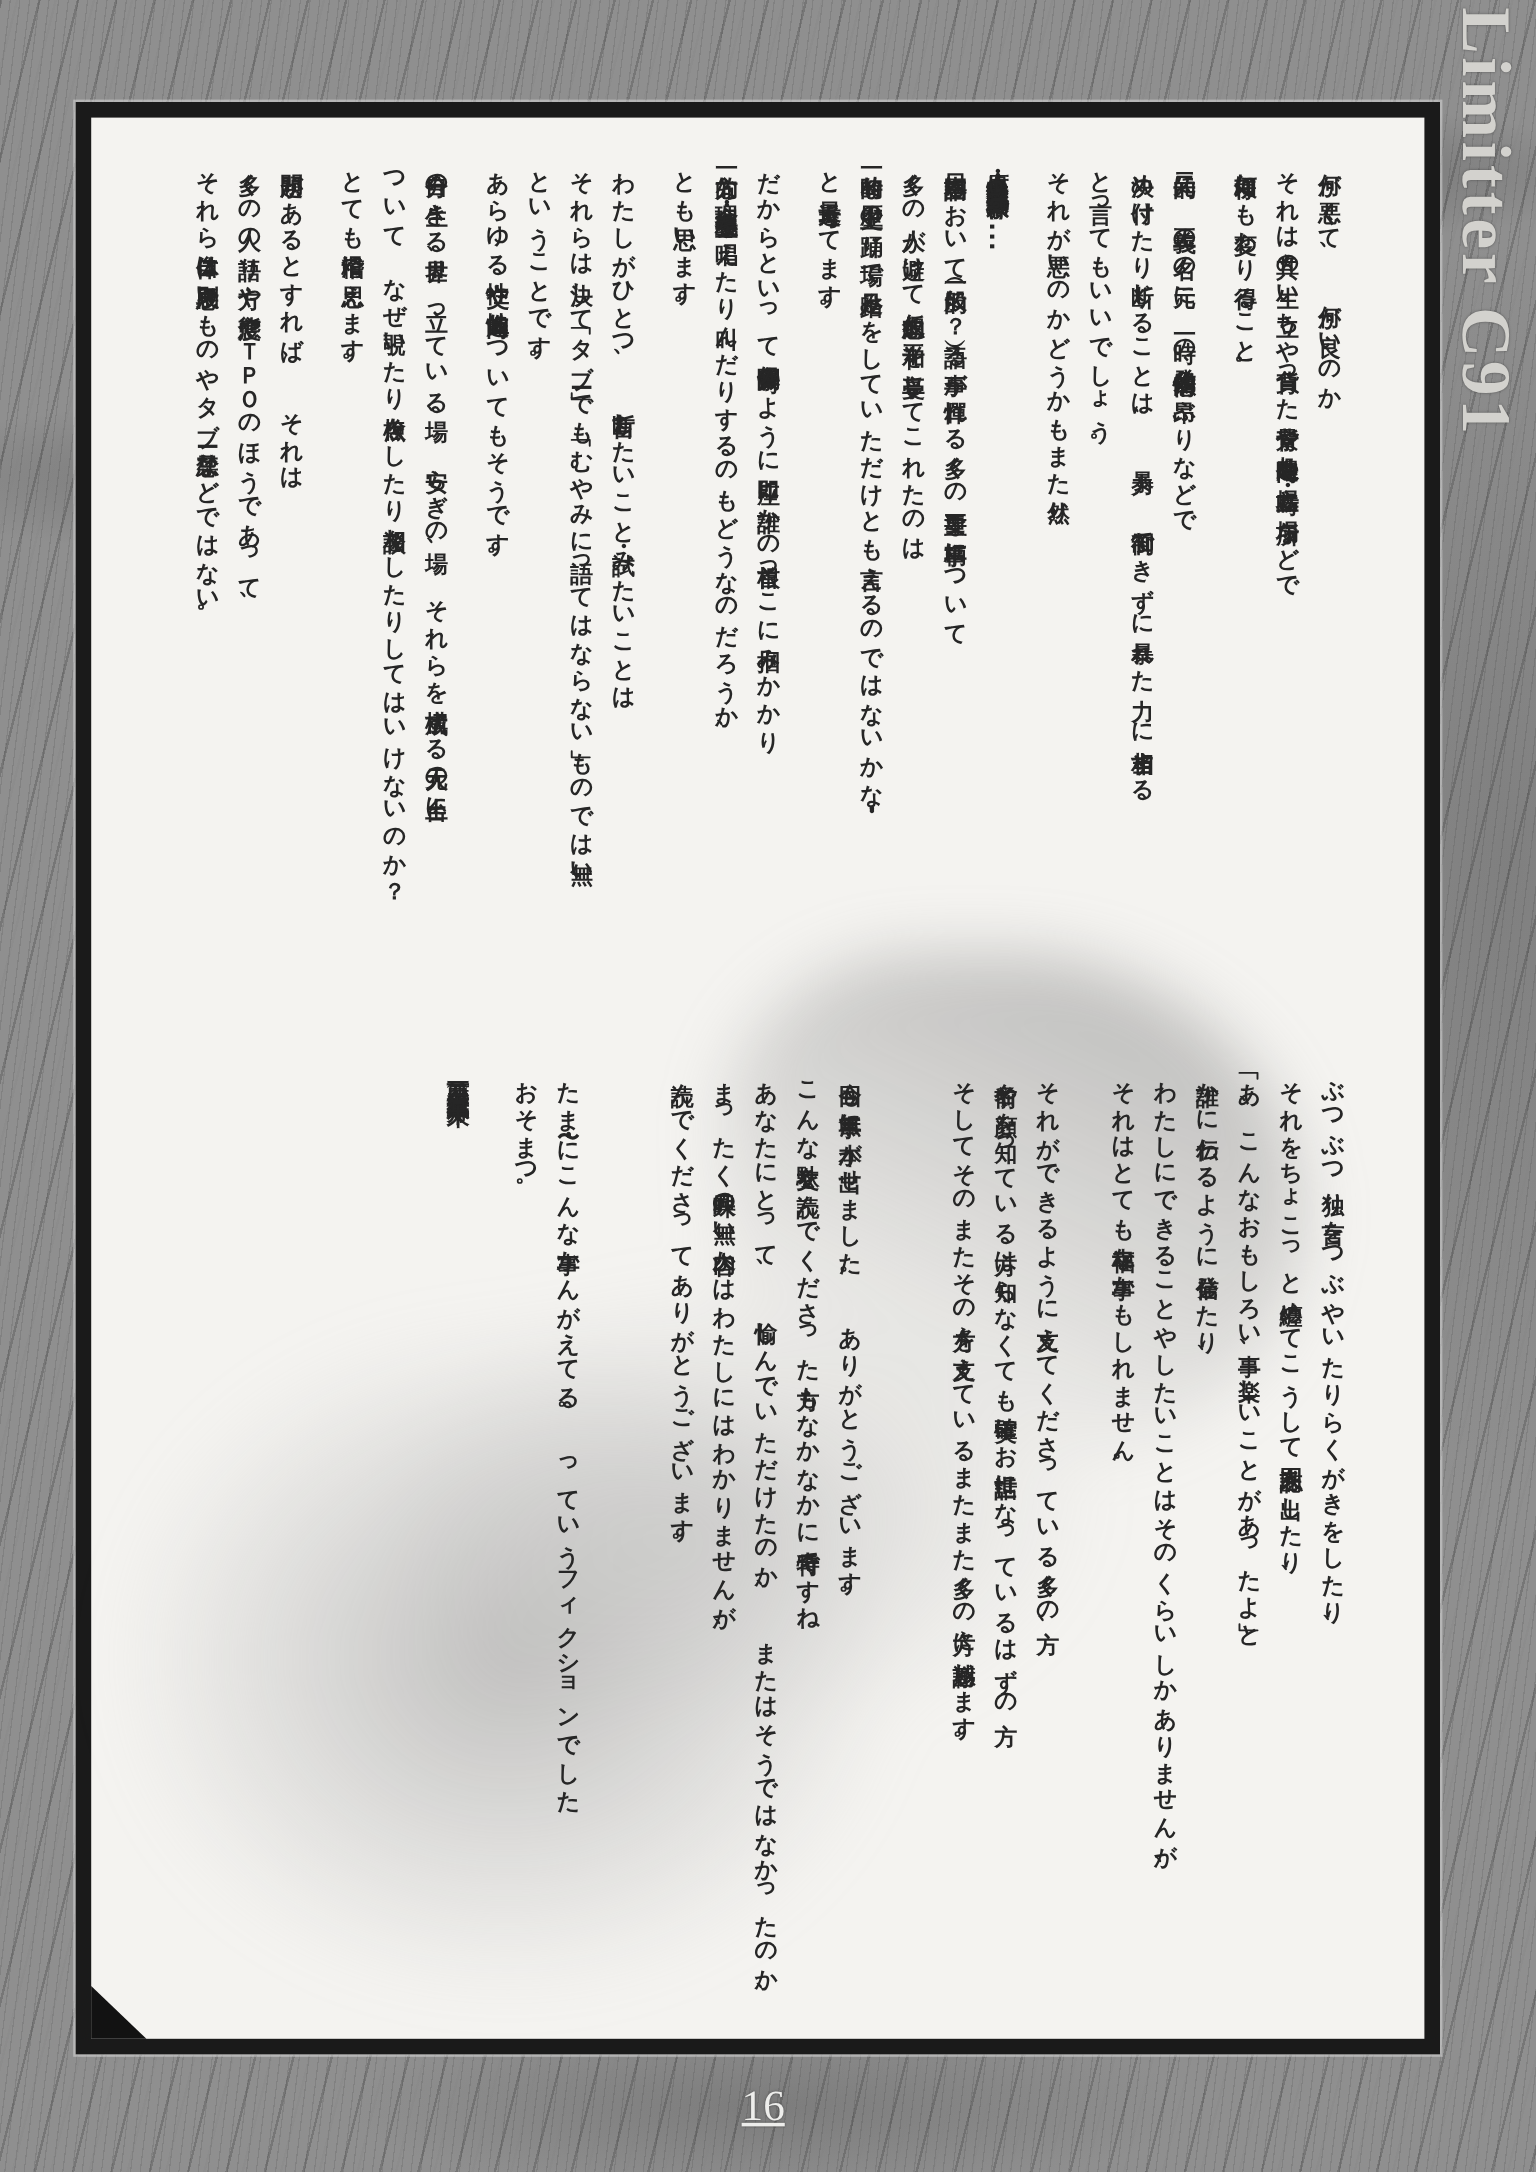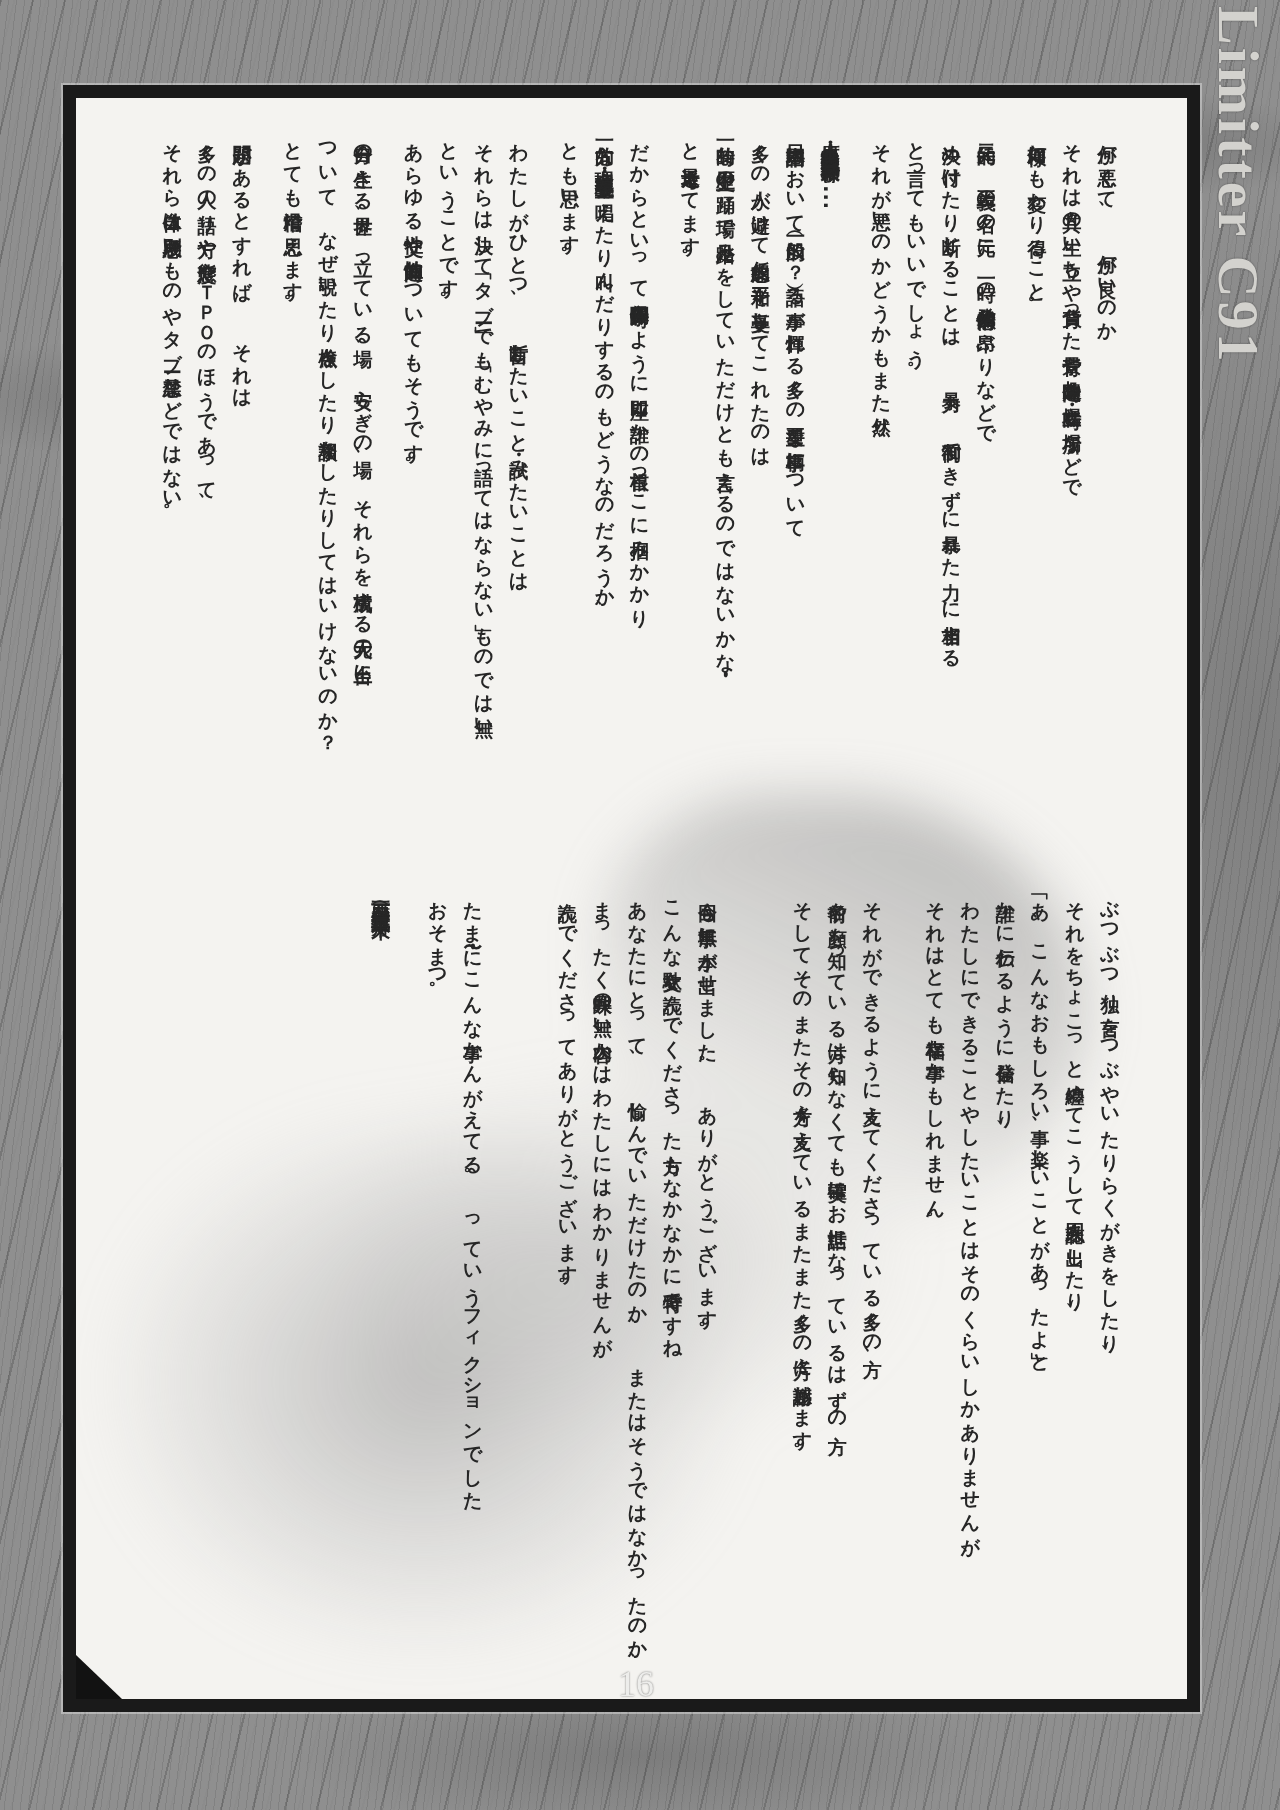--- a/index.html
+++ b/index.html
@@ -67,23 +67,23 @@
   .top-block{ top:32px; right:62px; height:945px; }
   .top-block .para{ margin-left:16px; }
   .top-block .para:last-child{ margin-left:0; }
   .bottom-block{ top:790px; right:59px; height:795px; }
   .bottom-block .para-8{ margin-left:28px; }
   .bottom-block .para-9{ margin-left:60px; }
   .bottom-block .para-10{ margin-left:60px; }
   .bottom-block .para-11{ margin-left:22px; }
   
   .page-number{
-    position:absolute; left:618px; top:1663px;
+    position:absolute; left:618px; top:1734px;
     font-family:"Liberation Serif", serif;
-    font-size:36px; color:#ededeb; text-shadow:0 0 2px rgba(50,50,50,.7);
+    font-size:36px; color:#ededeb; text-shadow:0 0 2px rgba(50,50,50,.7);text-decoration:underline;
   }
 </style>
 </head>
 <body>
 
 <div class="canvas">
 
   <div class="spine-title">Limitter C91</div>
 
   <div class="page-frame">

